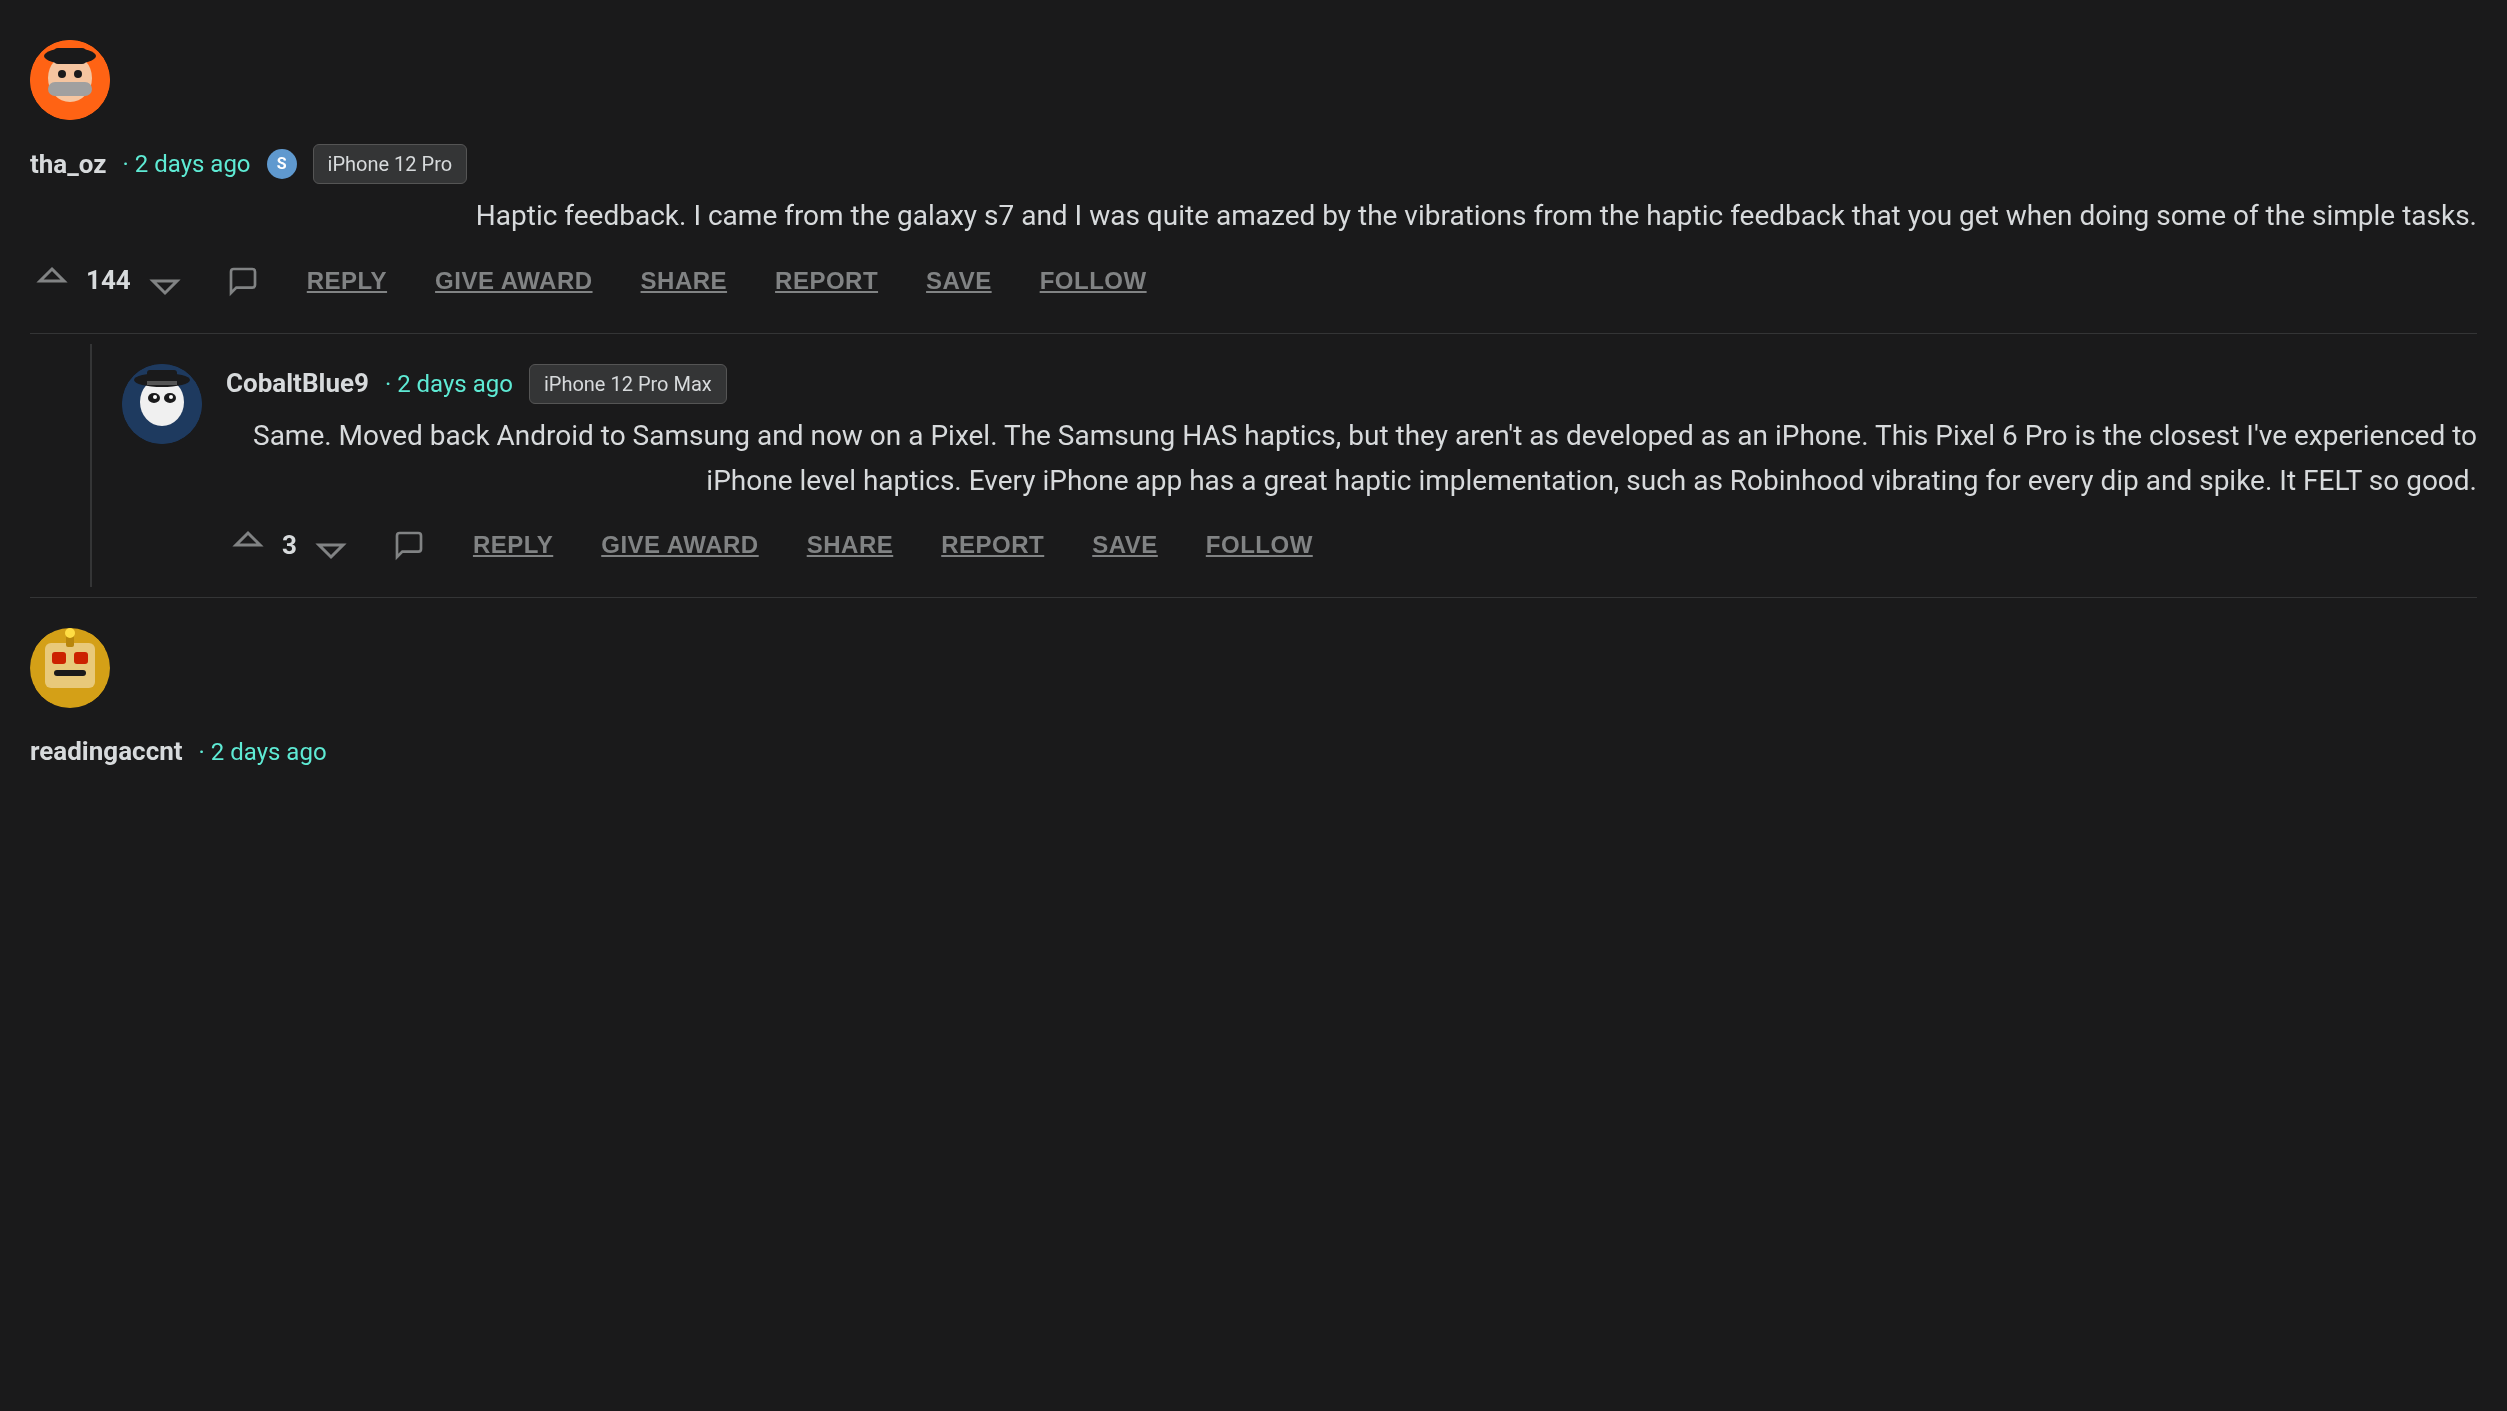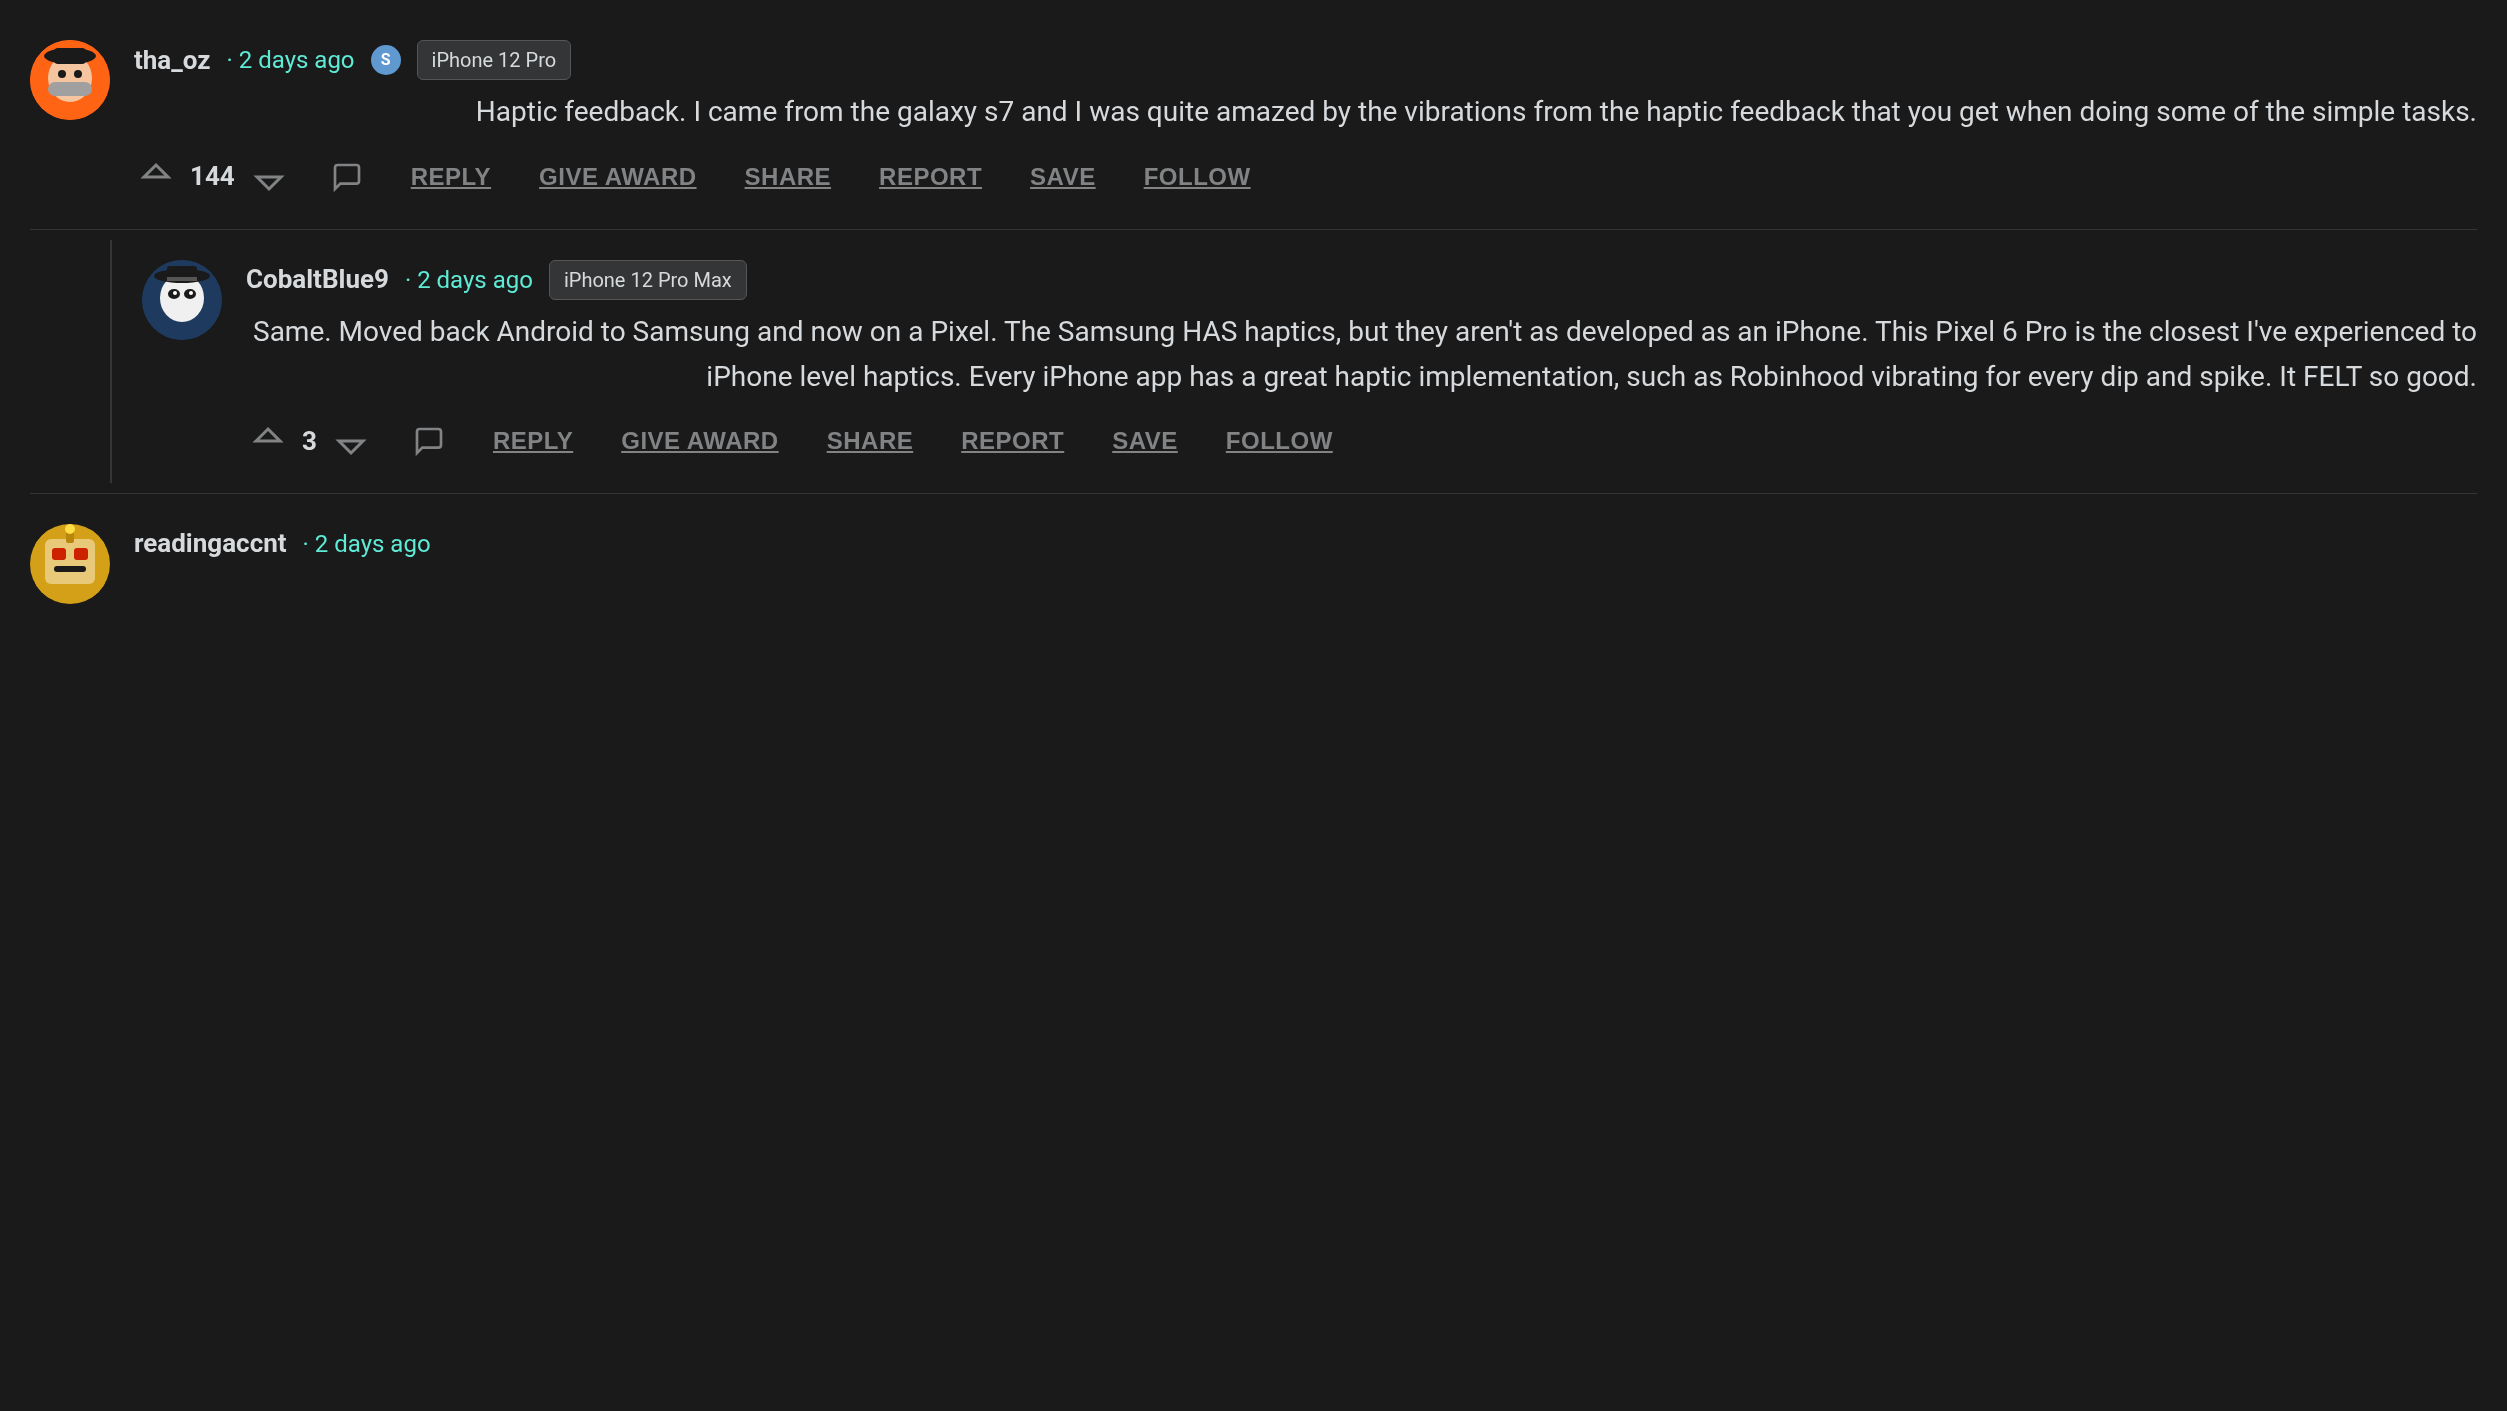--- a/index.html
+++ b/index.html
@@ -24,24 +24,25 @@
       padding: 20px 0;
       border-left: 2px solid #343536;
       margin-left: 0;
       padding-left: 20px;
     }
 
     .comment-top-level {
       border-left: none;
       padding-left: 0;
       margin-left: 0;
+      flex-direction: column;
     }
 
     .comment-nested {
-      margin-left: 80px;
+      margin-left: 60px;
       border-left: 2px solid #343536;
       padding-left: 30px;
     }
 
     .avatar {
       width: 80px;
       height: 80px;
       border-radius: 50%;
       flex-shrink: 0;
       overflow: hidden;

